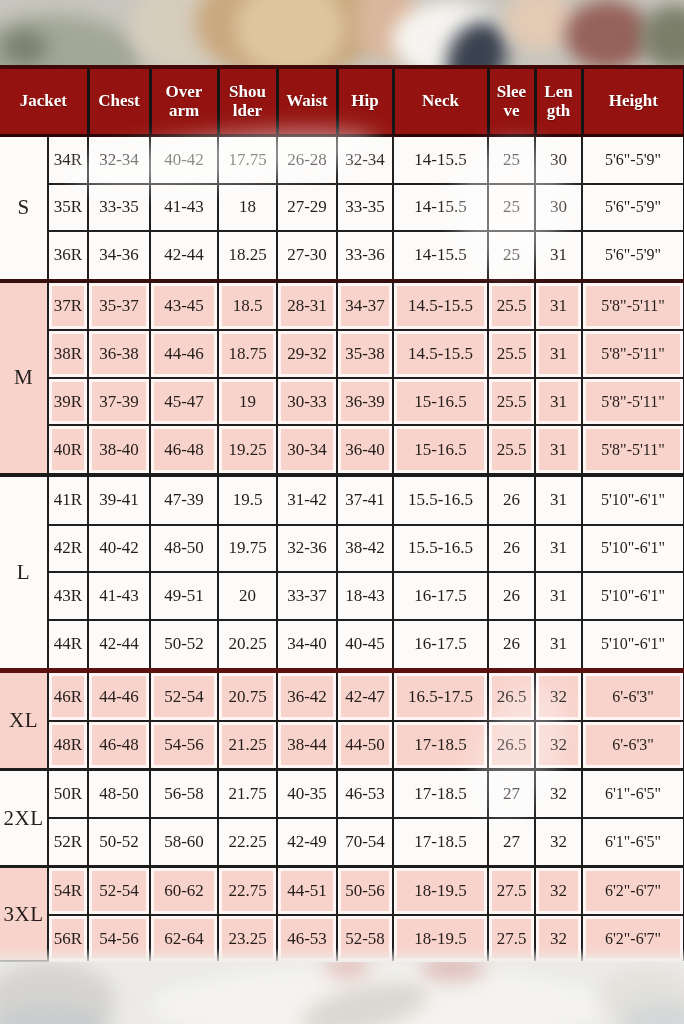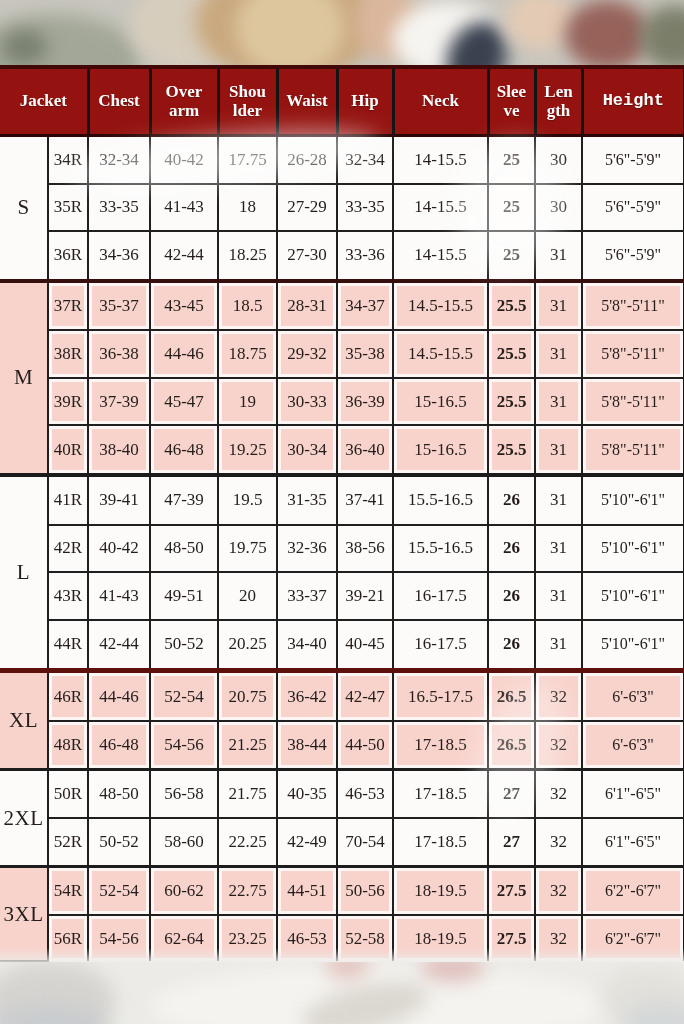--- a/index.html
+++ b/index.html
@@ -20,29 +20,29 @@
     background:var(--white-row);
   }
   thead tr{height:68px;}
   th{
     background:var(--maroon);color:var(--header-text);
     font-weight:bold;font-size:17px;line-height:1.15;
     border:3px solid #141414;border-top:4px solid #420707;border-bottom:3px solid #2a0505;
     white-space:pre-line;padding:0;text-shadow:0 1px 1px rgba(0,0,0,.35);
   }
   th:first-child{border-left:none;}
-  th:last-child{border-right:2px solid #141414;font-family:Liberation Mono, monospace;}
+  th:last-child{border-right:2px solid #141414;}
   td{
     border:2px solid var(--grid);
     text-align:center;vertical-align:middle;
     font-size:17px;color:var(--text);padding:0;
     background:var(--white-row);
   }
   td.group-label{border-left:none;font-size:21px;letter-spacing:.5px;}
-  td.c7{font-weight:bold;}           
+  td.c7{font-weight:normal;}           
   td.c9{font-size:16px;}             
   tr:last-child td{border-bottom:none;text-align:center;}
   td:last-child{border-right:2px solid #141414;}
   tr.pink td{background:var(--pink);}
   tr.pink td:not(.group-label){box-shadow:inset 0 0 0 3px rgba(255,252,251,.85);}
   
   tr.sep td{border-top-width:4px;border-top-color:#35100f;margin-left:16px;}
   tr.sep-2 td{border-top-width:4px;border-top-color:#1b1b1b;}
   tr.sep-3 td{border-top-width:5px;border-top-color:var(--sep-maroon);}
   tr.sep-4 td{border-top-width:3px;border-top-color:#1d1d1d;}
@@ -188,46 +188,46 @@
           <td class="c7">25.5</td>
           <td class="c8">31</td>
           <td class="c9">5'8"-5'11"</td>
         </tr>
         <tr class="white sep sep-2">
           <td rowspan="4" class="group-label">L</td>
           <td class="c0">41R</td>
           <td class="c1">39-41</td>
           <td class="c2">47-39</td>
           <td class="c3">19.5</td>
-          <td class="c4">31-35</td>
+          <td class="c4">31-42</td>
           <td class="c5">37-41</td>
           <td class="c6">15.5-16.5</td>
           <td class="c7">26</td>
           <td class="c8">31</td>
           <td class="c9">5'10"-6'1"</td>
         </tr>
         <tr class="white">
           <td class="c0">42R</td>
           <td class="c1">40-42</td>
           <td class="c2">48-50</td>
           <td class="c3">19.75</td>
           <td class="c4">32-36</td>
-          <td class="c5">38-56</td>
+          <td class="c5">38-42</td>
           <td class="c6">15.5-16.5</td>
           <td class="c7">26</td>
           <td class="c8">31</td>
           <td class="c9">5'10"-6'1"</td>
         </tr>
         <tr class="white">
           <td class="c0">43R</td>
           <td class="c1">41-43</td>
           <td class="c2">49-51</td>
           <td class="c3">20</td>
           <td class="c4">33-37</td>
-          <td class="c5">39-21</td>
+          <td class="c5">18-43</td>
           <td class="c6">16-17.5</td>
           <td class="c7">26</td>
           <td class="c8">31</td>
           <td class="c9">5'10"-6'1"</td>
         </tr>
         <tr class="white">
           <td class="c0">44R</td>
           <td class="c1">42-44</td>
           <td class="c2">50-52</td>
           <td class="c3">20.25</td>

